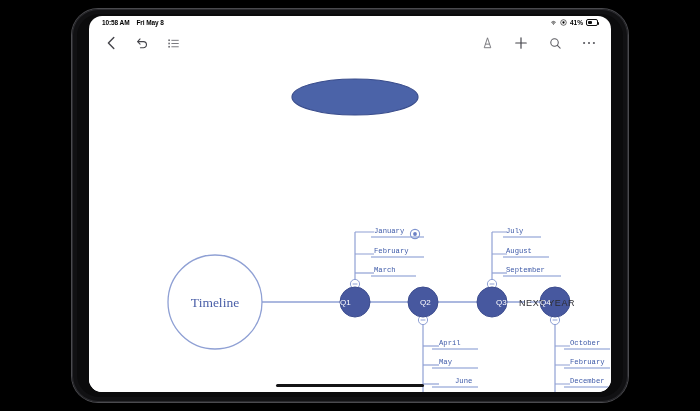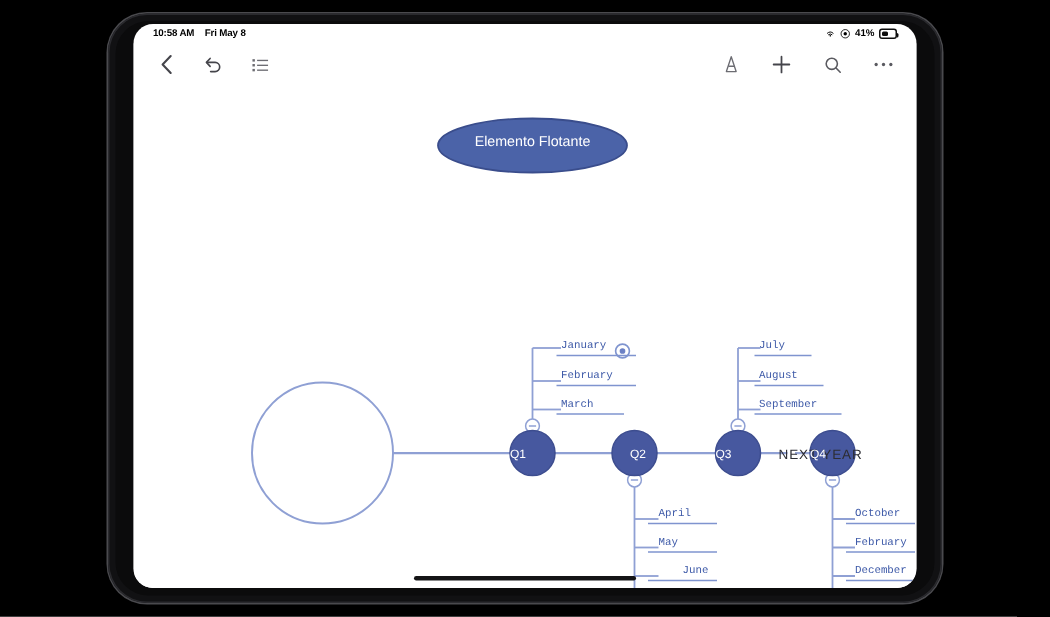--- a/index.html
+++ b/index.html
@@ -289,26 +289,26 @@
 
       <circle cx="266" cy="245" r="15" fill="#47589f" stroke="#3d4d8f" stroke-width="1"></circle>
       <circle cx="334" cy="245" r="15" fill="#47589f" stroke="#3d4d8f" stroke-width="1"></circle>
       <circle cx="403" cy="245" r="15" fill="#47589f" stroke="#3d4d8f" stroke-width="1"></circle>
       <circle cx="466" cy="245" r="15" fill="#47589f" stroke="#3d4d8f" stroke-width="1"></circle>
 
       <ellipse cx="266" cy="40" rx="63" ry="18" fill="#4b63a8" stroke="#3a4d8c" stroke-width="1.2"></ellipse>
     </svg>
 
     <div id="floating-label">
-      <div class="txt" id="float-text">Elemento Flotante</div>
+      <div class="txt" id="timeline-text">Timeline</div>
       <div class="txt" id="nextyear-text">NEXT YEAR</div>
 
       <div class="node-text" style="left:251px; top:241px;">Q1</div>
       <div class="node-text" style="left:331px; top:241px;">Q2</div>
-      <div class="node-text" style="left:388px; top:241px;">Q3</div>
+      <div class="node-text" style="left:388px; top:241px;padding-left:19px;">Q3</div>
       <div class="node-text" style="left:451px; top:241px;">Q4</div>
 
       <div class="month-text" style="left:285px; top:170px;">January</div>
       <div class="month-text" style="left:285px; top:190px;">February</div>
       <div class="month-text" style="left:285px; top:209px;">March</div>
 
       <div class="month-text" style="left:350px; top:282px;">April</div>
       <div class="month-text" style="left:350px; top:301px;">May</div>
       <div class="month-text" style="left:366px; top:320px;text-align:right;">June</div>
 

